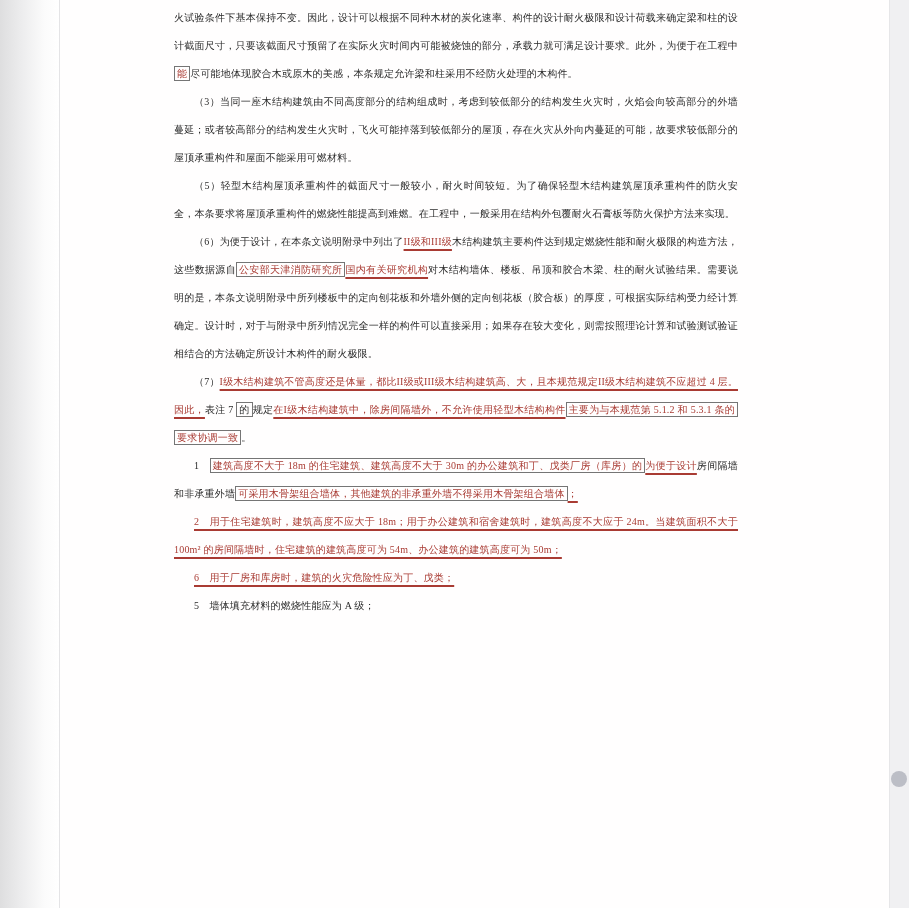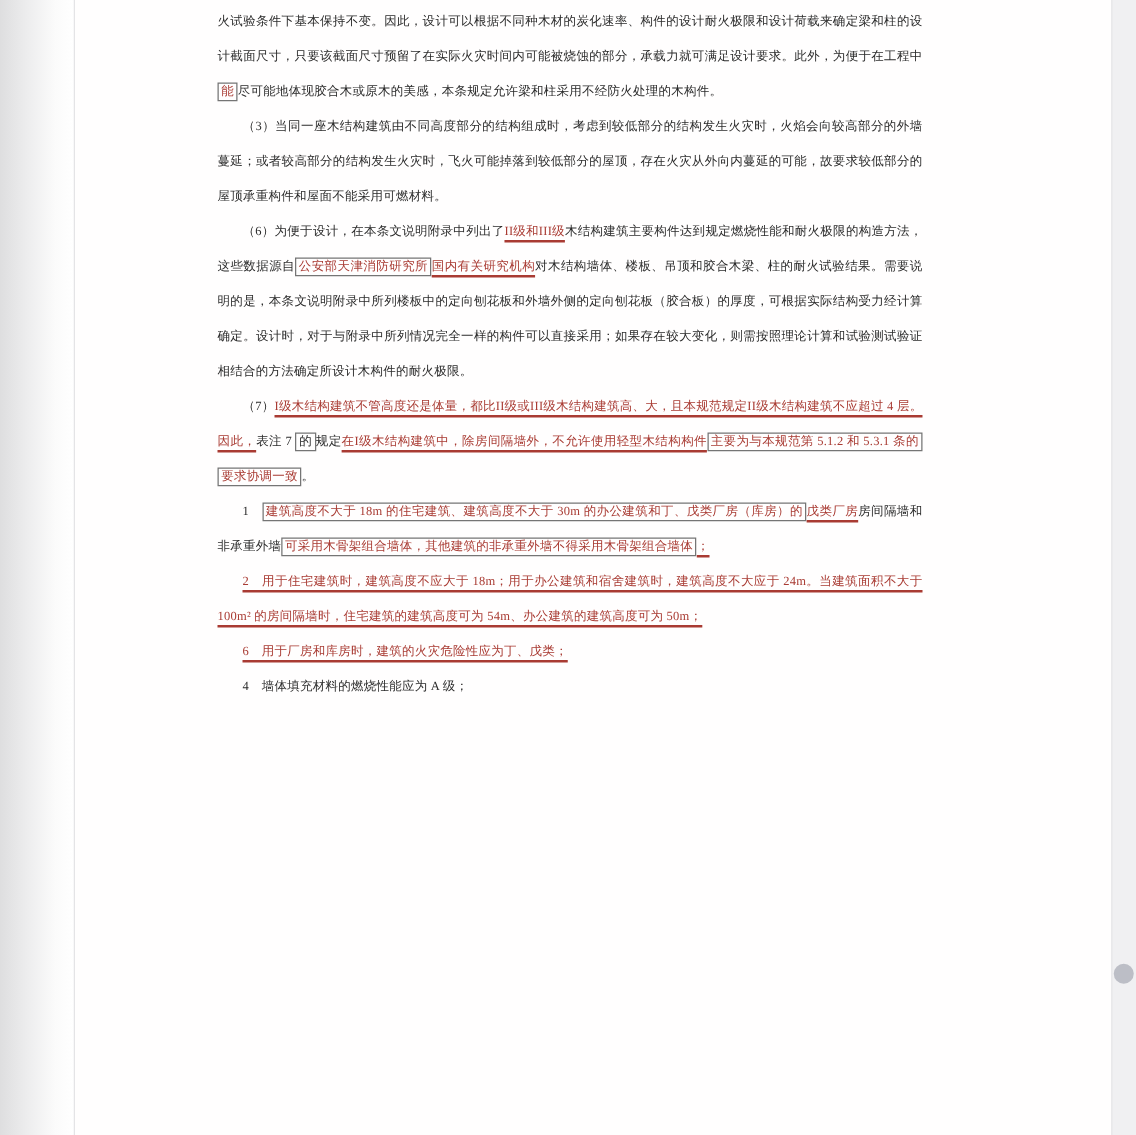--- a/index.html
+++ b/index.html
@@ -29,24 +29,25 @@
 </style>
 </head>
 <body>
 
 <div class="canvas">
   <div class="page-edge-left"></div>
   <div class="page">
     <div class="doc" id="doc">
         <p class=""><span class="seg-n">火试验条件下基本保持不变。因此，设计可以根据不同种木材的炭化速率、构件的设计耐火极限和设计荷载来确定梁和柱的设计截面尺寸，只要该截面尺寸预留了在实际火灾时间内可能被烧蚀的部分，承载力就可满足设计要求。此外，为便于在工程中</span><span class="seg-boxr">能</span><span class="seg-n">尽可能地体现胶合木或原木的美感，本条规定允许梁和柱采用不经防火处理的木构件。</span></p>
         <p class="indent"><span class="seg-n">（3）当同一座木结构建筑由不同高度部分的结构组成时，考虑到较低部分的结构发生火灾时，火焰会向较高部分的外墙蔓延；或者较高部分的结构发生火灾时，飞火可能掉落到较低部分的屋顶，存在火灾从外向内蔓延的可能，故要求较低部分的屋顶承重构件和屋面不能采用可燃材料。</span></p>
+        <p class="indent"><span class="seg-n">（5）轻型木结构屋顶承重构件的截面尺寸一般较小，耐火时间较短。为了确保轻型木结构建筑屋顶承重构件的防火安全，本条要求将屋顶承重构件的燃烧性能提高到难燃。在工程中，一般采用在结构外包覆耐火石膏板等防火保护方法来实现。</span></p>
         <p class="indent"><span class="seg-n">（6）为便于设计，在本条文说明附录中列出了</span><span class="seg-ins">II级和III级</span><span class="seg-n">木结构建筑主要构件达到规定燃烧性能和耐火极限的构造方法，这些数据源自</span><span class="seg-boxr">公安部天津消防研究所</span><span class="seg-ins">国内有关研究机构</span><span class="seg-n">对木结构墙体、楼板、吊顶和胶合木梁、柱的耐火试验结果。需要说明的是，本条文说明附录中所列楼板中的定向刨花板和外墙外侧的定向刨花板（胶合板）的厚度，可根据实际结构受力经计算确定。设计时，对于与附录中所列情况完全一样的构件可以直接采用；如果存在较大变化，则需按照理论计算和试验测试验证相结合的方法确定所设计木构件的耐火极限。</span></p>
         <p class="indent"><span class="seg-n">（7）</span><span class="seg-ins">I级木结构建筑不管高度还是体量，都比II级或III级木结构建筑高、大，且本规范规定II级木结构建筑不应超过 4 层。因此，</span><span class="seg-n">表注 7 </span><span class="seg-boxb">的</span><span class="seg-n">规定</span><span class="seg-ins">在I级木结构建筑中，除房间隔墙外，不允许使用轻型木结构构件</span><span class="seg-boxr">主要为与本规范第 5.1.2 和 5.3.1 条的要求协调一致</span><span class="seg-n">。</span></p>
-        <p class="indent"><span class="seg-n">1　</span><span class="seg-boxr">建筑高度不大于 18m 的住宅建筑、建筑高度不大于 30m 的办公建筑和丁、戊类厂房（库房）的</span><span class="seg-ins">戊类厂房</span><span class="seg-n">房间隔墙和非承重外墙</span><span class="seg-boxr">可采用木骨架组合墙体，其他建筑的非承重外墙不得采用木骨架组合墙体</span><span class="seg-ins">；</span></p>
+        <p class="indent"><span class="seg-n">1　</span><span class="seg-boxr">建筑高度不大于 18m 的住宅建筑、建筑高度不大于 30m 的办公建筑和丁、戊类厂房（库房）的</span><span class="seg-ins">为便于设计</span><span class="seg-n">房间隔墙和非承重外墙</span><span class="seg-boxr">可采用木骨架组合墙体，其他建筑的非承重外墙不得采用木骨架组合墙体</span><span class="seg-ins">；</span></p>
         <p class="indent"><span class="seg-ins">2　用于住宅建筑时，建筑高度不应大于 18m；用于办公建筑和宿舍建筑时，建筑高度不大应于 24m。当建筑面积不大于 100m² 的房间隔墙时，住宅建筑的建筑高度可为 54m、办公建筑的建筑高度可为 50m；</span></p>
         <p class="indent"><span class="seg-ins">6　用于厂房和库房时，建筑的火灾危险性应为丁、戊类；</span></p>
-        <p class="indent"><span class="seg-n">4　墙体填充材料的燃烧性能应为 A 级；</span></p>
+        <p class="indent"><span class="seg-n">5　墙体填充材料的燃烧性能应为 A 级；</span></p>
       </div>
   </div>
   <div class="right-gutter">
     <div class="scroll-dot"></div>
   </div>
 </div>
 
 </body></html>

